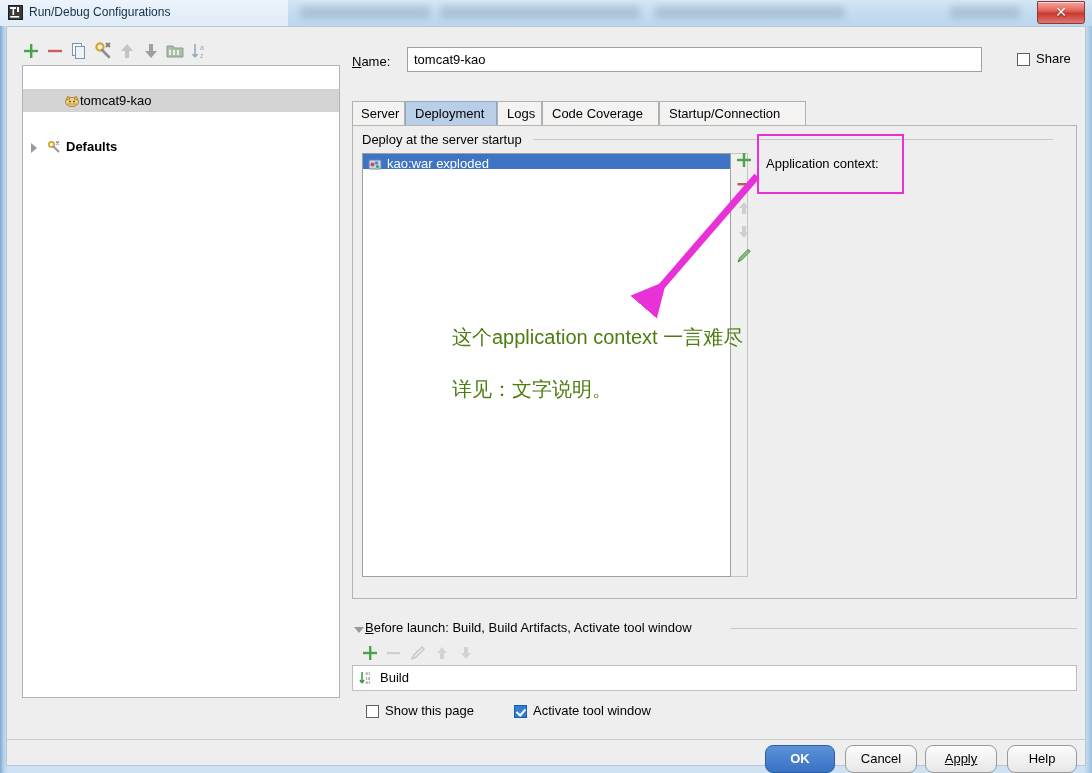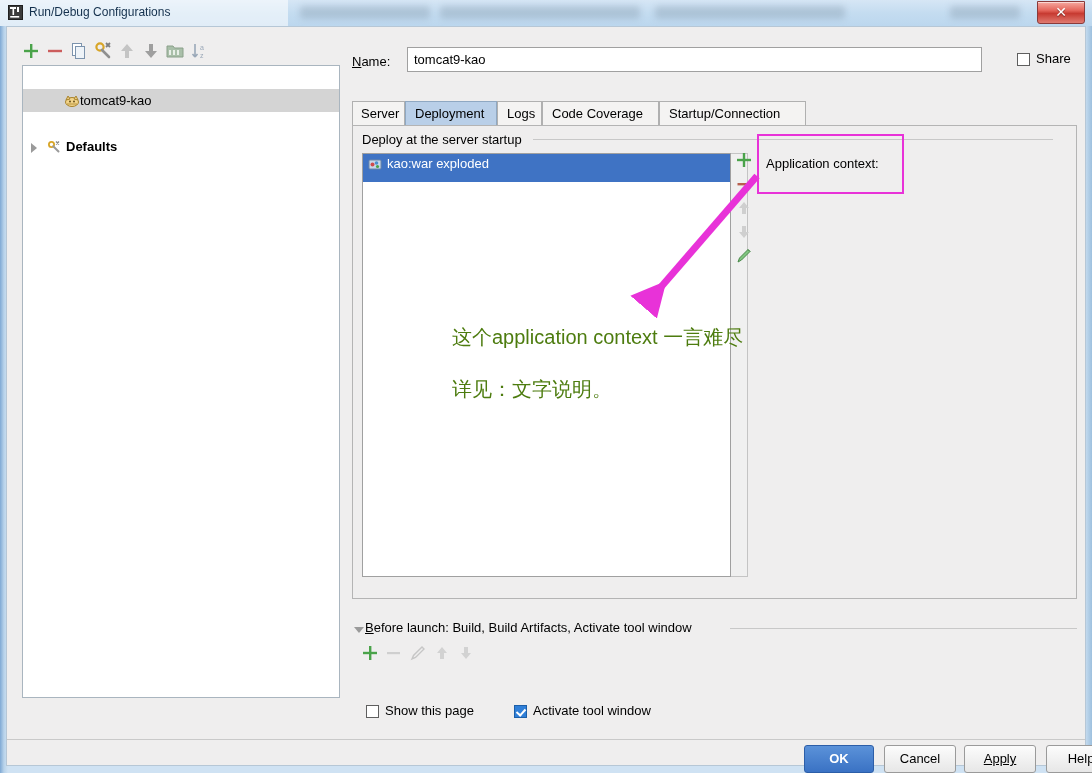--- a/index.html
+++ b/index.html
@@ -267,21 +267,21 @@
     position: absolute;
     left: 9px; top: 27px;
     width: 369px; height: 424px;
     background: #ffffff;
     border: 1px solid #a0a0a0;
     box-sizing: border-box;
     overflow: hidden;
   }
   .deploy-row {
     position: relative;
-    height: 28px;
+    height: 15px;
     line-height: 20px;
     white-space: nowrap;
     cursor: pointer;
   }
   .deploy-row.selected { background: #3f73c4; color:#ffffff; }
   .deploy-row .d-icon {
     position: absolute;
     left: 5px; top: 3px;
     width: 14px; height: 14px;
   }
@@ -447,29 +447,28 @@
     left: 0; top: 712px;
     width: 1078px; height: 1px;
     background: #c9c9c9;
   }
   .dlg-btn {
     position: absolute;
     top: 718px;
     height: 28px;
     background: linear-gradient(to bottom,#fcfcfc,#e7e7e7);
     border: 1px solid #9a9a9a;
-    border-radius: 3px;
+    border-radius: 8px;
     box-sizing: border-box;
     font-family: inherit;
     font-size: 13px;
     color: #000;
     cursor: pointer;
     text-align: center;
     line-height: 26px;
-    margin-left: 39px;
   }
   .dlg-btn.primary {
     background: linear-gradient(to bottom,#5b92d9,#3a72c4);
     border-color: #2c5ea8;
     color: #ffffff;
     font-weight: bold;
   }
   .dlg-btn u { text-decoration: underline; }
 </style>
 </head>
@@ -696,20 +695,31 @@
               <path d="M12 6 L17 12 L14 12 L14 18 L10 18 L10 12 L7 12 Z" fill="#d2d2d2"></path>
             </svg>
         </div>
         <div class="tb-btn" style="left:96px;">
           <svg width="24" height="24" viewBox="0 0 24 24">
               <path d="M12 18 L7 12 L10 12 L10 6 L14 6 L14 12 L17 12 Z" fill="#d2d2d2"></path>
             </svg>
         </div>
       </div>
 
+      <div id="bl-list">
+        <span id="bl-item-icon">
+          <svg width="16" height="16" viewBox="0 0 16 16">
+            <path d="M3 2 L3 12 M3 13 L1 10 M3 13 L5 10" stroke="#3f9a3f" stroke-width="1.5" fill="none"></path>
+            <text x="6.5" y="5" font-size="4" fill="#666" font-family="monospace">01</text>
+            <text x="6.5" y="9.5" font-size="4" fill="#666" font-family="monospace">10</text>
+            <text x="6.5" y="14" font-size="4" fill="#666" font-family="monospace">01</text>
+          </svg>
+        </span>
+        <span id="bl-item-label">Build</span>
+      </div>
 
       <div id="bottom-checks">
         <div id="stp-box">
           <span class="chk"></span>
           <span class="chk-label">Show this page</span>
         </div>
         <div id="atw-box">
           <span class="chk checked"></span>
           <span class="chk-label">Activate tool window</span>
         </div>

